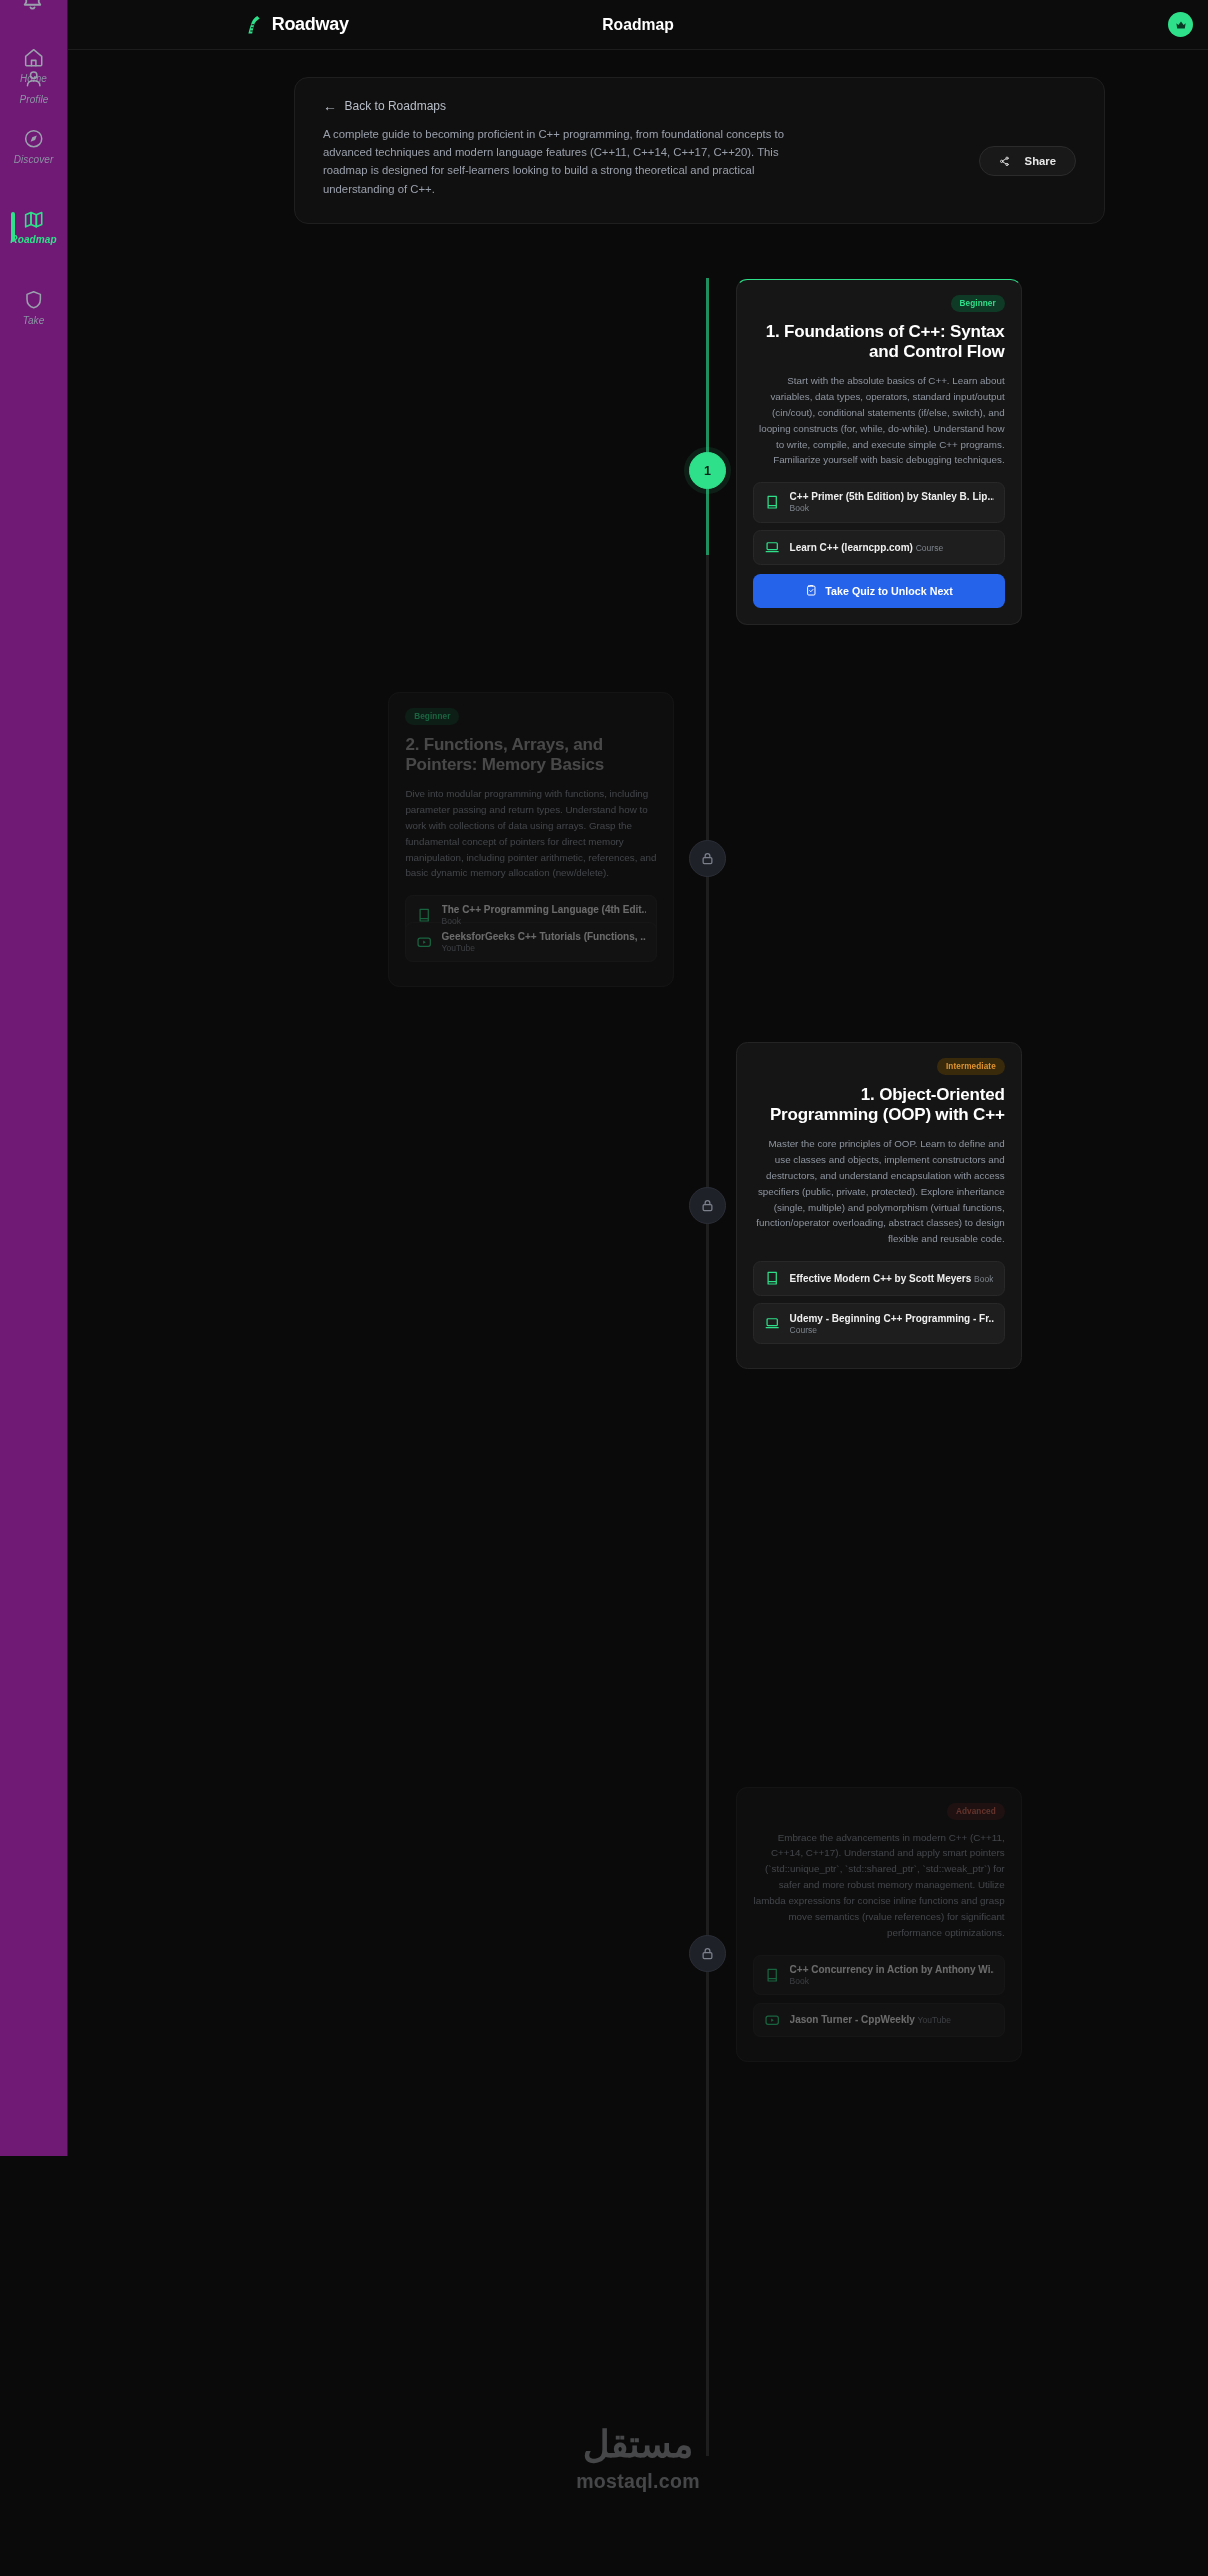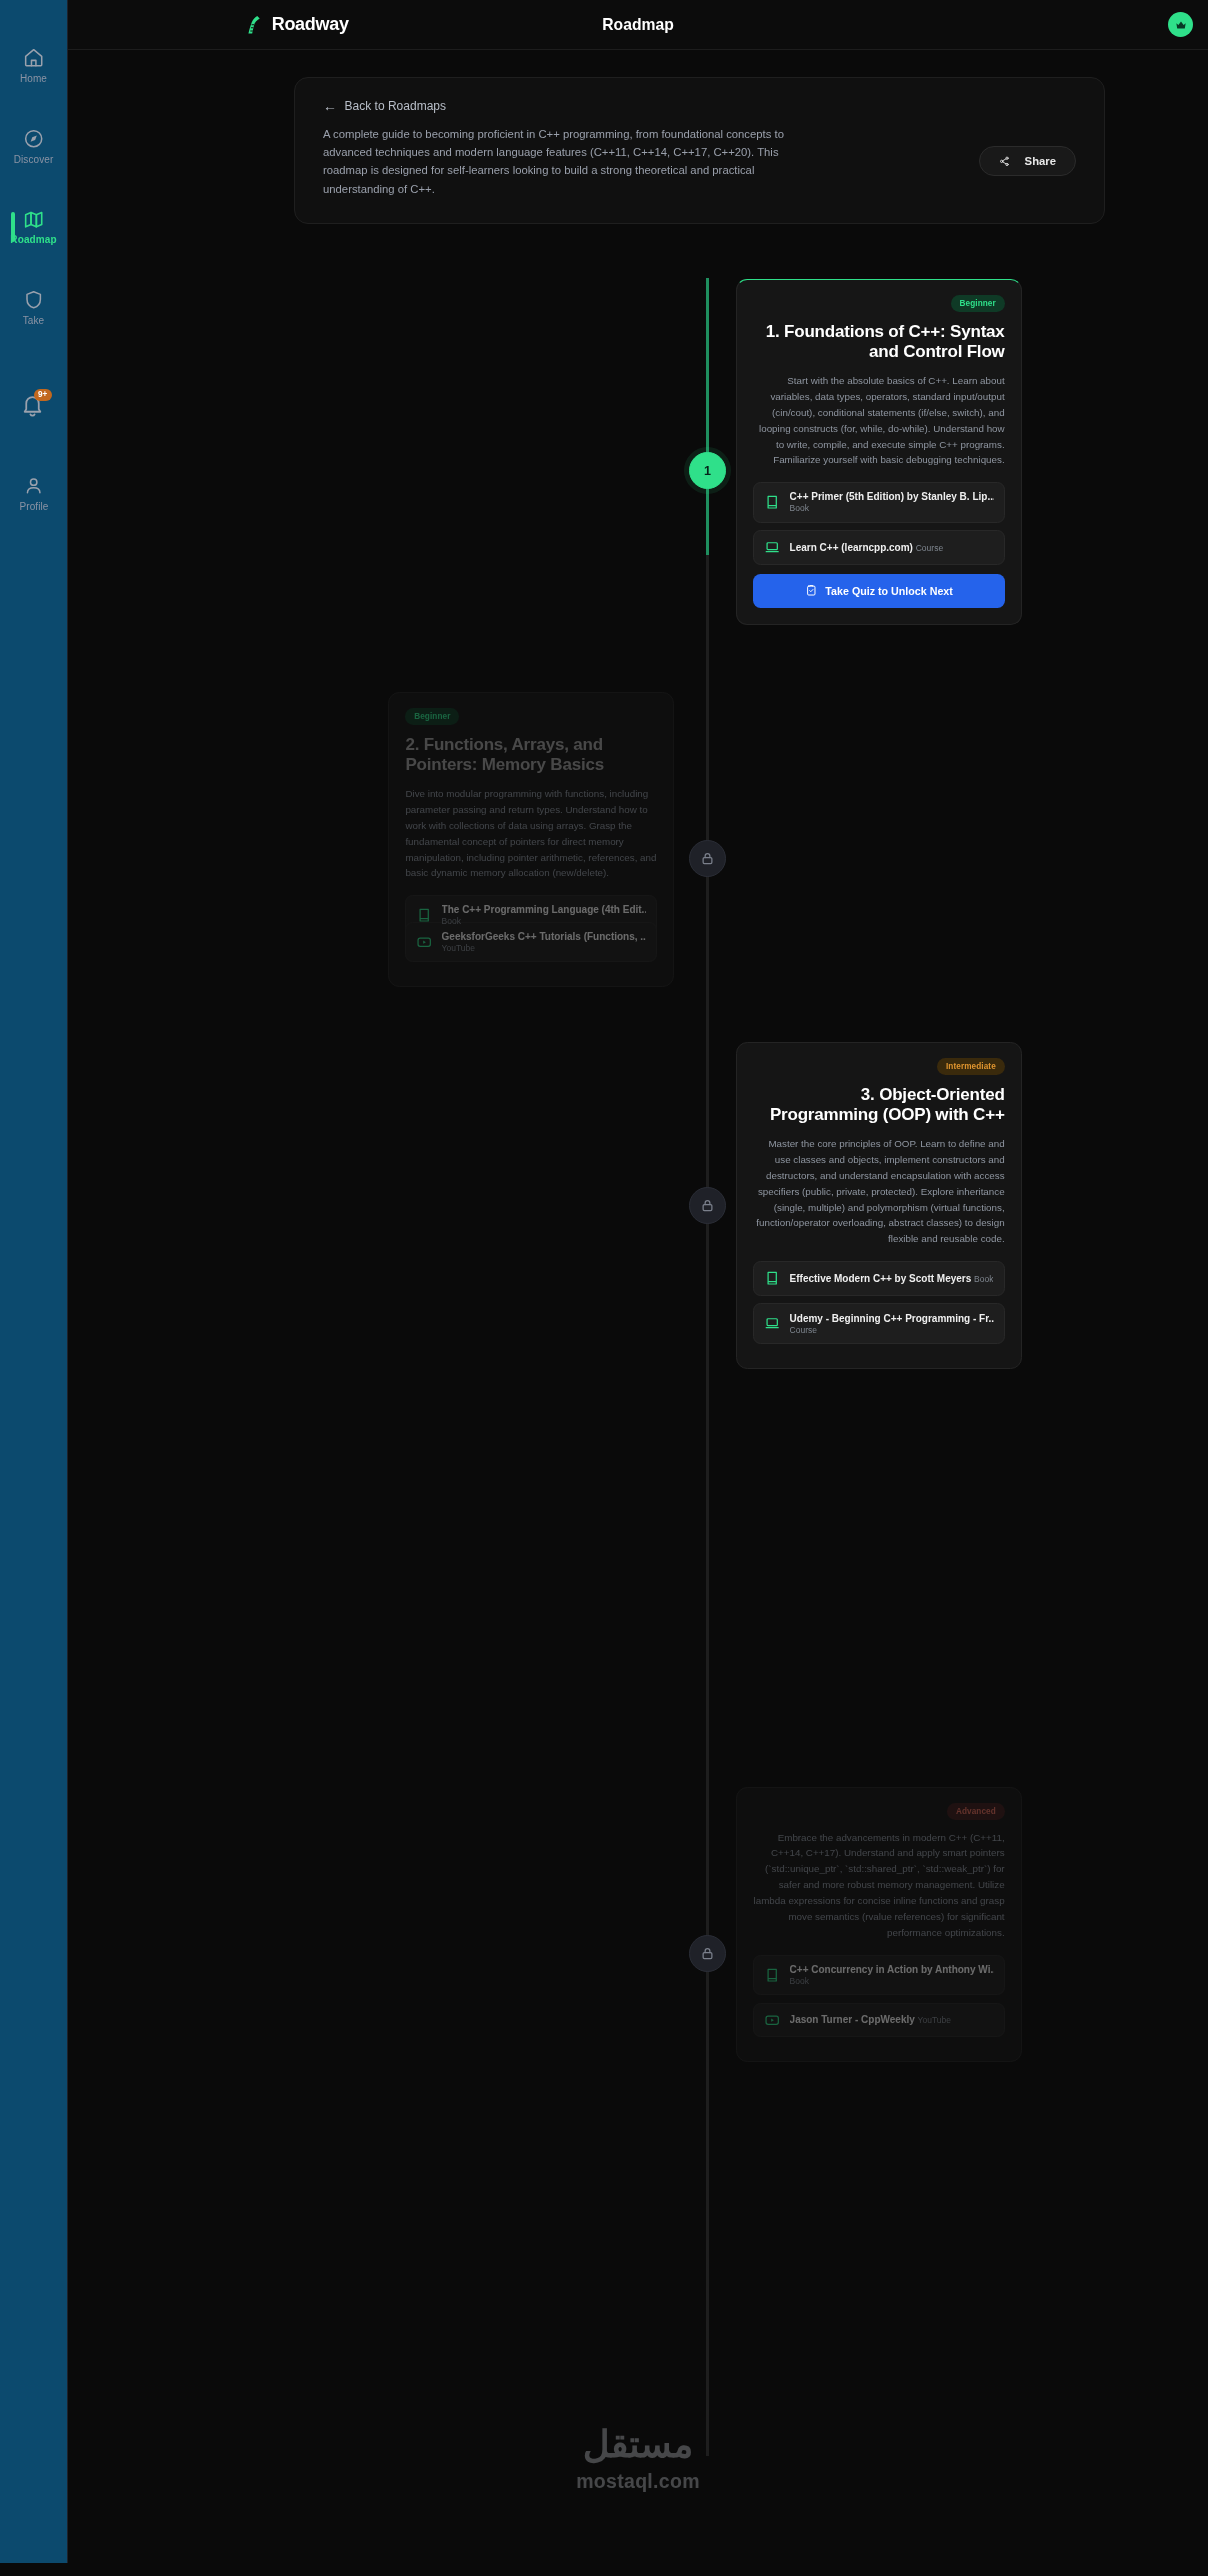--- a/index.html
+++ b/index.html
@@ -7,28 +7,29 @@
     width: 1208px; height: 2576px;
     background: #0a0a0a;
     font-family: "Liberation Sans", sans-serif;
     color: #e6e6e6;
     overflow: hidden;
   }
   .app { position: relative; width: 1208px; height: 2576px; display: flex; }
 
   
   .sidebar {
-    width: 68px; height: 2563px;
-    background: #0c4a6e;
+    width: 68px; height: 2156px;
+    background: #701a75;
     border-right: 0.6px solid #1e222c;
     display: flex; flex-direction: column;
     align-items: center;
     padding-top: 37px;
     flex: 0 0 68px;
     position: relative;
+    font-style: italic;
   }
   .nav-item {
     width: 68px;
     display: flex; flex-direction: column; align-items: center;
     gap: 4.4px;
     padding: 10px 0;
     margin-bottom: 24px;
     position: relative;
     cursor: pointer;
   }
@@ -419,21 +420,21 @@
         </span>
         <span class="res-text">
           <span class="res-title">GeeksforGeeks C++ Tutorials (Functions, ...</span>
           <span class="res-kind">YouTube</span>
         </span>
       </div>
     </article>
 
     <article class="card right" style="top:1042px;">
       <span class="badge-pill badge-intermediate">Intermediate</span>
-      <h2 class="card-title">3. Object-Oriented Programming (OOP) with C++</h2>
+      <h2 class="card-title">1. Object-Oriented Programming (OOP) with C++</h2>
       <p class="card-desc">Master the core principles of OOP. Learn to define and use classes and objects, implement constructors and destructors, and understand encapsulation with access specifiers (public, private, protected). Explore inheritance (single, multiple) and polymorphism (virtual functions, function/operator overloading, abstract classes) to design flexible and reusable code.</p>
 
       <div class="res">
         <span class="res-ico">
           <svg viewBox="0 0 24 24" fill="none" stroke="#2fe08a" stroke-width="1.8" stroke-linejoin="round">
             <path d="M6 3.5h12v17H6z"></path>
               <path d="M6 17h12"></path>
           </svg>
         </span>
         <span class="res-text">

